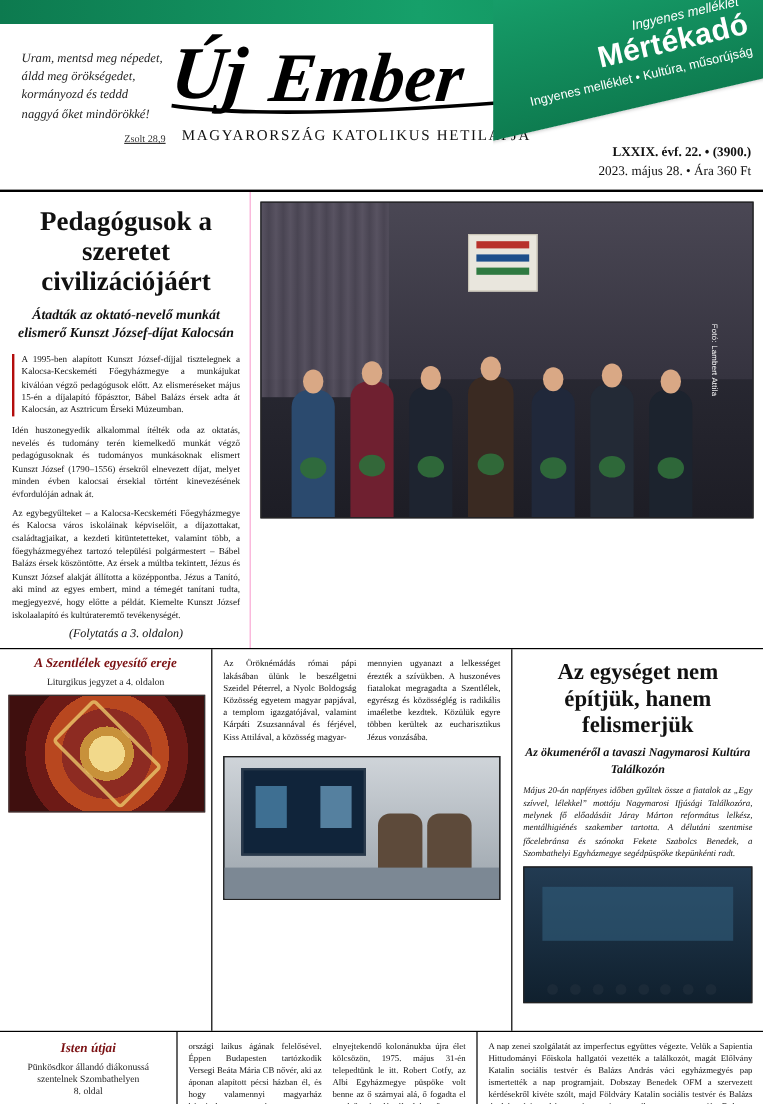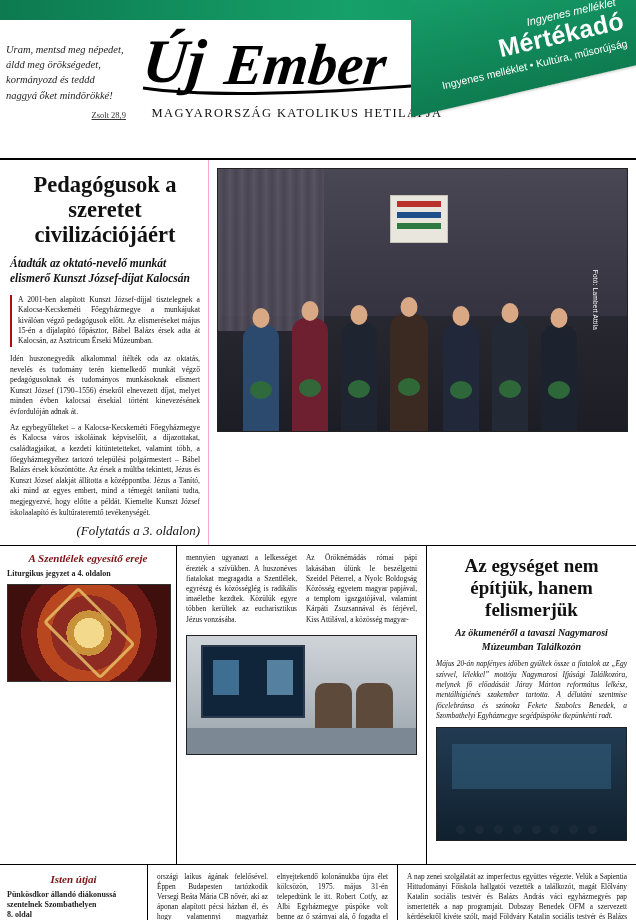--- a/index.html
+++ b/index.html
@@ -12,21 +12,21 @@
   }
   .page{position:relative;width:636px;height:920px;box-sizing:border-box;padding:0;}
 
   
   .masthead{position:relative;height:158px;border-bottom:2px solid #000;overflow:hidden;background:#fff;}
   .mh-banner{
     position:absolute;top:0;left:0;width:100%;height:20px;
     background:linear-gradient(90deg,#0d7a4f 0%, #16a06a 55%, #0f8a58 100%);
   }
   .mh-left{
-    position:absolute;left:6px;top:42px;width:120px;
+    position:absolute;left:18px;top:42px;width:120px;
     font-family:"Liberation Serif",serif;font-style:italic;font-size:10.5px;line-height:1.45;color:#222;
   }
   .mh-left .ref{font-style:normal;font-size:8.5px;text-align:right;margin-top:6px;color:#333;text-decoration:underline;}
 
   .logo-wrap{position:absolute;left:132px;top:26px;width:330px;text-align:center;}
   .logo-wrap svg{display:block;margin:0 auto;}
   .logo-sub{
     margin-top:6px;font-size:12.5px;letter-spacing:1.4px;color:#111;
     font-family:"Liberation Serif",serif;
   }
@@ -62,28 +62,28 @@
 
   
   .topstory{display:flex;border-bottom:1.5px solid #000;}
   .ts-left{width:209px;box-sizing:border-box;padding:10px 8px 6px 10px;border-right:1px solid #f9a8d4;}
   .ts-right{flex:1;position:relative;padding:8px 8px 6px 8px;}
   .ts-title{
     font-size:22.5px;line-height:1.12;font-weight:bold;text-align:center;margin:2px 0 8px;
     font-family:"Liberation Serif",serif;
   }
   .ts-sub{
-    font-size:11.5px;font-style:italic;font-weight:bold;line-height:1.35;margin-bottom:8px;
+    font-size:11.5px;font-style:italic;font-weight:bold;text-align:center;line-height:1.35;margin-bottom:8px;
   }
   .ts-lead{
     font-size:7.6px;line-height:1.38;text-align:justify;border-left:2.5px solid #b30c0c;padding-left:6px;
     color:#111;margin-bottom:7px;
   }
   .ts-body p{font-size:7.6px;line-height:1.4;text-align:justify;margin:0 0 5px;}
-  .ts-cont{font-size:13px;font-style:italic;text-align:right;margin-top:2px;}
+  .ts-cont{font-size:10px;font-style:italic;text-align:center;margin-top:2px;}
 
   .photo{
     background:#2b2b33;position:relative;overflow:hidden;
   }
   .ts-photo{height:262px;border:1px solid #222;}
   .photo-credit{
     position:absolute;right:2px;top:50%;transform:translateY(-50%) rotate(90deg);
     transform-origin:center;color:#fff;font-size:6.5px;letter-spacing:.2px;white-space:nowrap;
     font-family:"Liberation Sans",sans-serif;
   }
@@ -105,21 +105,21 @@
   .p .bq{position:absolute;left:50%;transform:translateX(-50%);bottom:30%;width:22px;height:18px;border-radius:50%;background:#2f6b3a;opacity:.95;}
 
   
   .band2{display:flex;height:318px;border-bottom:1.5px solid #000;}
   .col-left{width:177px;box-sizing:border-box;border-right:1px solid #000;padding:6px 7px;}
   .col-mid{width:250px;box-sizing:border-box;border-right:1px solid #000;padding:7px 9px;}
   .col-right{flex:1;box-sizing:border-box;padding:7px 9px;}
 
   .promo{margin-bottom:8px;}
   .promo-title{font-size:11px;font-weight:bold;font-style:italic;text-align:center;color:#7b1113;line-height:1.2;}
-  .promo-sub{font-size:8px;line-height:1.3;margin-top:3px;color:#222;font-weight:bold;}
+  .promo-sub{font-size:8px;text-align:center;line-height:1.3;margin-top:3px;color:#222;}
   .promo-img{width:100%;height:96px;margin-top:5px;border:1px solid #333;position:relative;overflow:hidden;background:#6a1a1a;}
   .promo-img.port{background:#e8e4dc;height:96px;}
   .promo-img.hall{background:#2a2f3a;height:70px;}
 
   .mandala{position:absolute;inset:0;background:
      radial-gradient(circle at 50% 50%, #f2d98b 0 16%, #c8913a 16% 24%, #8d2b22 24% 40%, #b8471f 40% 55%, #6d1a16 55% 72%, #3f0f0e 72% 100%);}
   .mandala:after{content:"";position:absolute;left:50%;top:50%;width:46%;height:46%;transform:translate(-50%,-50%) rotate(45deg);
      border:3px solid #e9c66a;border-radius:4px;opacity:.8;}
 
   .portrait{position:absolute;inset:0;background:linear-gradient(180deg,#d8d3c9,#b9b3a7);}
@@ -181,27 +181,31 @@
       <div class="logo-sub">MAGYARORSZÁG KATOLIKUS HETILAPJA</div>
     </div>
 
     <div class="mh-flag">
       <div class="band"></div>
       <div class="t1">Ingyenes melléklet</div>
       <div class="t2">Mértékadó</div>
       <div class="t3">Ingyenes melléklet • Kultúra, műsorújság</div>
     </div>
 
+    <div class="mh-issue">
+      <div class="l1">LXXIX. évf. 22. • (3900.)</div>
+      <div>2023. május 28. • Ára 360 Ft</div>
+    </div>
   </div>
 
   <div class="topstory">
     <div class="ts-left">
       <div class="ts-title">Pedagógusok a szeretet civilizációjáért</div>
       <div class="ts-sub">Átadták az oktató-nevelő munkát elismerő Kunszt József-díjat Kalocsán</div>
-      <div class="ts-lead">A 2001-ben alapított Kunszt József-díjjal tisztelegnek a Kalocsa-Kecskeméti Főegyházmegye a munkájukat kiválóan végző pedagógusok előtt. Az elismeréseket május 15-én a díjalapító főpásztor, Bábel Balázs érsek adta át Kalocsán, az Asztricum Érseki Múzeumban.</div>
+      <div class="ts-lead">A 1995-ben alapított Kunszt József-díjjal tisztelegnek a Kalocsa-Kecskeméti Főegyházmegye a munkájukat kiválóan végző pedagógusok előtt. Az elismeréseket május 15-én a díjalapító főpásztor, Bábel Balázs érsek adta át Kalocsán, az Asztricum Érseki Múzeumban.</div>
       <div class="ts-body">
         <p>Idén huszonegyedik alkalommal ítélték oda az oktatás, nevelés és tudomány terén kiemelkedő munkát végző pedagógusoknak és tudományos munkásoknak elismert Kunszt József (1790–1556) érsekről elnevezett díjat, melyet minden évben kalocsai érsekial történt kinevezésének évfordulóján adnak át.</p>
         <p>Az egybegyűlteket – a Kalocsa-Kecskeméti Főegyházmegye és Kalocsa város iskoláinak képviselőit, a díjazottakat, családtagjaikat, a kezdeti kitüntetetteket, valamint több, a főegyházmegyéhez tartozó települési polgármestert – Bábel Balázs érsek köszöntötte. Az érsek a múltba tekintett, Jézus és Kunszt József alakját állította a középpontba. Jézus a Tanító, aki mind az egyes embert, mind a témegét tanítani tudta, megjegyezvé, hogy előtte a példát. Kiemelte Kunszt József iskolaalapító és kultúrateremtő tevékenységét.</p>
       </div>
       <div class="ts-cont">(Folytatás a 3. oldalon)</div>
     </div>
     <div class="ts-right">
       <div class="photo ts-photo">
         <div class="scene">
           <div class="wallpanel"></div>
@@ -255,39 +259,39 @@
         <div class="promo-sub">Liturgikus jegyzet a 4. oldalon</div>
         <div class="promo-img">
             <div class="mandala"></div>
           </div>
       </div>
 
     </div>
 
     <div class="col-mid">
       <div class="twocol">
+        <p>Az Öröknémádás római pápi lakásában ülünk le beszélgetni Szeidel Péterrel, a Nyolc Boldogság Közösség egyetem magyar papjával, a templom igazgatójával, valamint Kárpáti Zsuzsannával és férjével, Kiss Attilával, a közösség magyar-</p>
         <p>mennyien ugyanazt a lelkességet érezték a szívükben. A huszonéves fiatalokat megragadta a Szentlélek, egyrészg és közösséglég is radikális imaéletbe kezdtek. Közülük egyre többen kerültek az eucharisztikus Jézus vonzásába.</p>
-        <p>Az Öröknémádás római pápi lakásában ülünk le beszélgetni Szeidel Péterrel, a Nyolc Boldogság Közösség egyetem magyar papjával, a templom igazgatójával, valamint Kárpáti Zsuzsannával és férjével, Kiss Attilával, a közösség magyar-</p>
       </div>
       <div class="mid-photo">
         <div class="zoomroom">
           <div class="screen">
               <b></b>
               <i></i>
             </div>
           <div class="m" style="left:56%"></div>
           <div class="m" style="left:74%"></div>
           <div class="tbl"></div>
         </div>
       </div>
     </div>
 
     <div class="col-right">
       <div class="sectitle small">Az egységet nem építjük, hanem felismerjük</div>
-      <div class="secsub">Az ökumenéről a tavaszi Nagymarosi Múzeumban Találkozón</div>
+      <div class="secsub">Az ökumenéről a tavaszi Nagymarosi Kultúra Találkozón</div>
       <p class="intro-ital">Május 20-án napfényes időben gyűltek össze a fiatalok az „Egy szívvel, lélekkel” mottóju Nagymarosi Ifjúsági Találkozóra, melynek fő előadásáit Járay Márton református lelkész, mentálhigiénés szakember tartotta. A délutáni szentmise főcelebránsa és szónoka Fekete Szabolcs Benedek, a Szombathelyi Egyházmegye segédpüspöke tkepünkénti radt.</p>
       <div class="right-photo">
         <div class="crowd">
           <div class="stage"></div>
           <div class="h" style="left:10%"></div>
             <div class="h" style="left:20%"></div>
           <div class="h" style="left:30%"></div>
             <div class="h" style="left:40%"></div>
           <div class="h" style="left:50%"></div>
             <div class="h" style="left:60%"></div>

